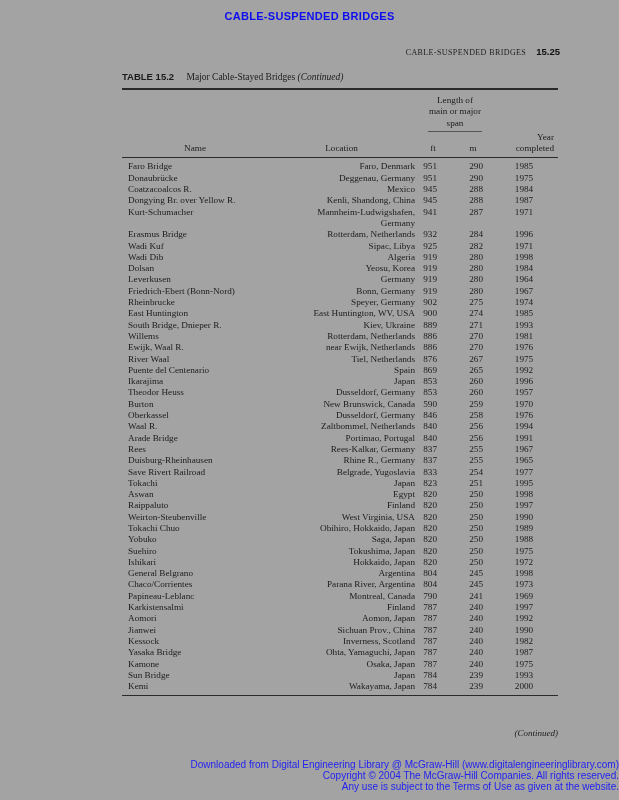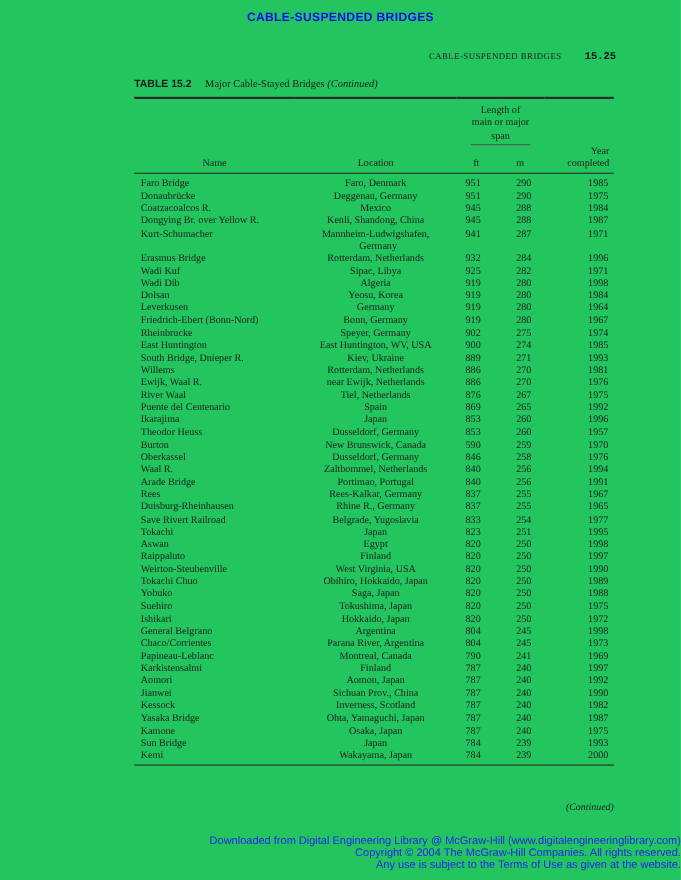--- a/index.html
+++ b/index.html
@@ -1,20 +1,20 @@
 <!DOCTYPE html>
 <html><head>
 <meta charset="utf-8">
 <style>
   * { margin:0; padding:0; box-sizing:border-box; }
   html,body { background:#ffffff; }
   .page {
     position:relative;
     width:619px; height:800px;
-    background:#22c55e;
+    background:#a3a3a3;
     font-family:"Liberation Serif", serif;
     color:#1c1c1c;
     overflow:hidden;
   }
   .top-banner {
     position:absolute; top:10px; left:0; width:100%;
     text-align:center;
     font-family:"Liberation Sans", sans-serif;
     font-weight:bold; font-size:11px; letter-spacing:0.3px;
     color:#0d0df2;
@@ -22,23 +22,23 @@
   .running-head {
     position:absolute; top:41px; right:59px;
     white-space:nowrap;
   }
   .running-head .rh-title {
     font-family:"Liberation Serif", serif;
     font-size:8px; letter-spacing:0.4px;
     color:#1c1c1c;
   }
   .running-head .rh-page {
-    font-family:Liberation Mono, monospace;
+    font-family:Liberation Sans, sans-serif;
     font-weight:bold; font-size:9.5px;
-    margin-left:17px; color:#111;
+    margin-left:6px; color:#111;
   }
   .table-caption {
     position:absolute; top:71px; left:122px;
     font-size:9.5px; white-space:nowrap;
   }
   .table-caption .cap-label {
     font-family:"Liberation Sans", sans-serif;
     font-weight:bold; font-size:9.5px;
   }
   .table-caption .cap-title { margin-left:10px; }
@@ -71,24 +71,24 @@
     padding:0 1px 2px 1px;
   }
   .bridge-table thead tr.colheads th { padding-bottom:3px; border-bottom:1px solid #2a2a2a; }
   .bridge-table thead th.h-year { white-space:pre-line; text-align:right; padding-right:4px; }
   .bridge-table thead th.h-name, .bridge-table thead th.h-loc { text-align:center; }
 
   .bridge-table tbody td { vertical-align:top; padding:0; }
   .bridge-table tbody tr:first-child td { padding-top:3px; }
   .bridge-table tbody tr:last-child td { padding-bottom:3px; }
   .bridge-table td.d-name { text-align:left; padding-left:6px; }
-  .bridge-table td.d-loc  { text-align:center; white-space:pre-line; }
+  .bridge-table td.d-loc  { text-align:right; white-space:pre-line; }
   .bridge-table td.d-ft   { text-align:right; padding-right:14px; }
   .bridge-table td.d-m    { text-align:right; padding-right:12px; }
-  .bridge-table td.d-year { text-align:right; padding-right:5px; }
+  .bridge-table td.d-year { text-align:center; padding-right:5px; }
 
   .continued-note {
     position:absolute; top:728px; right:61px;
     font-style:italic; font-size:9px;
   }
   .footer {
     position:absolute; top:759px; left:0; width:100%;
     text-align:right;
     font-family:"Liberation Sans", sans-serif;
     font-size:10px; line-height:11px;

